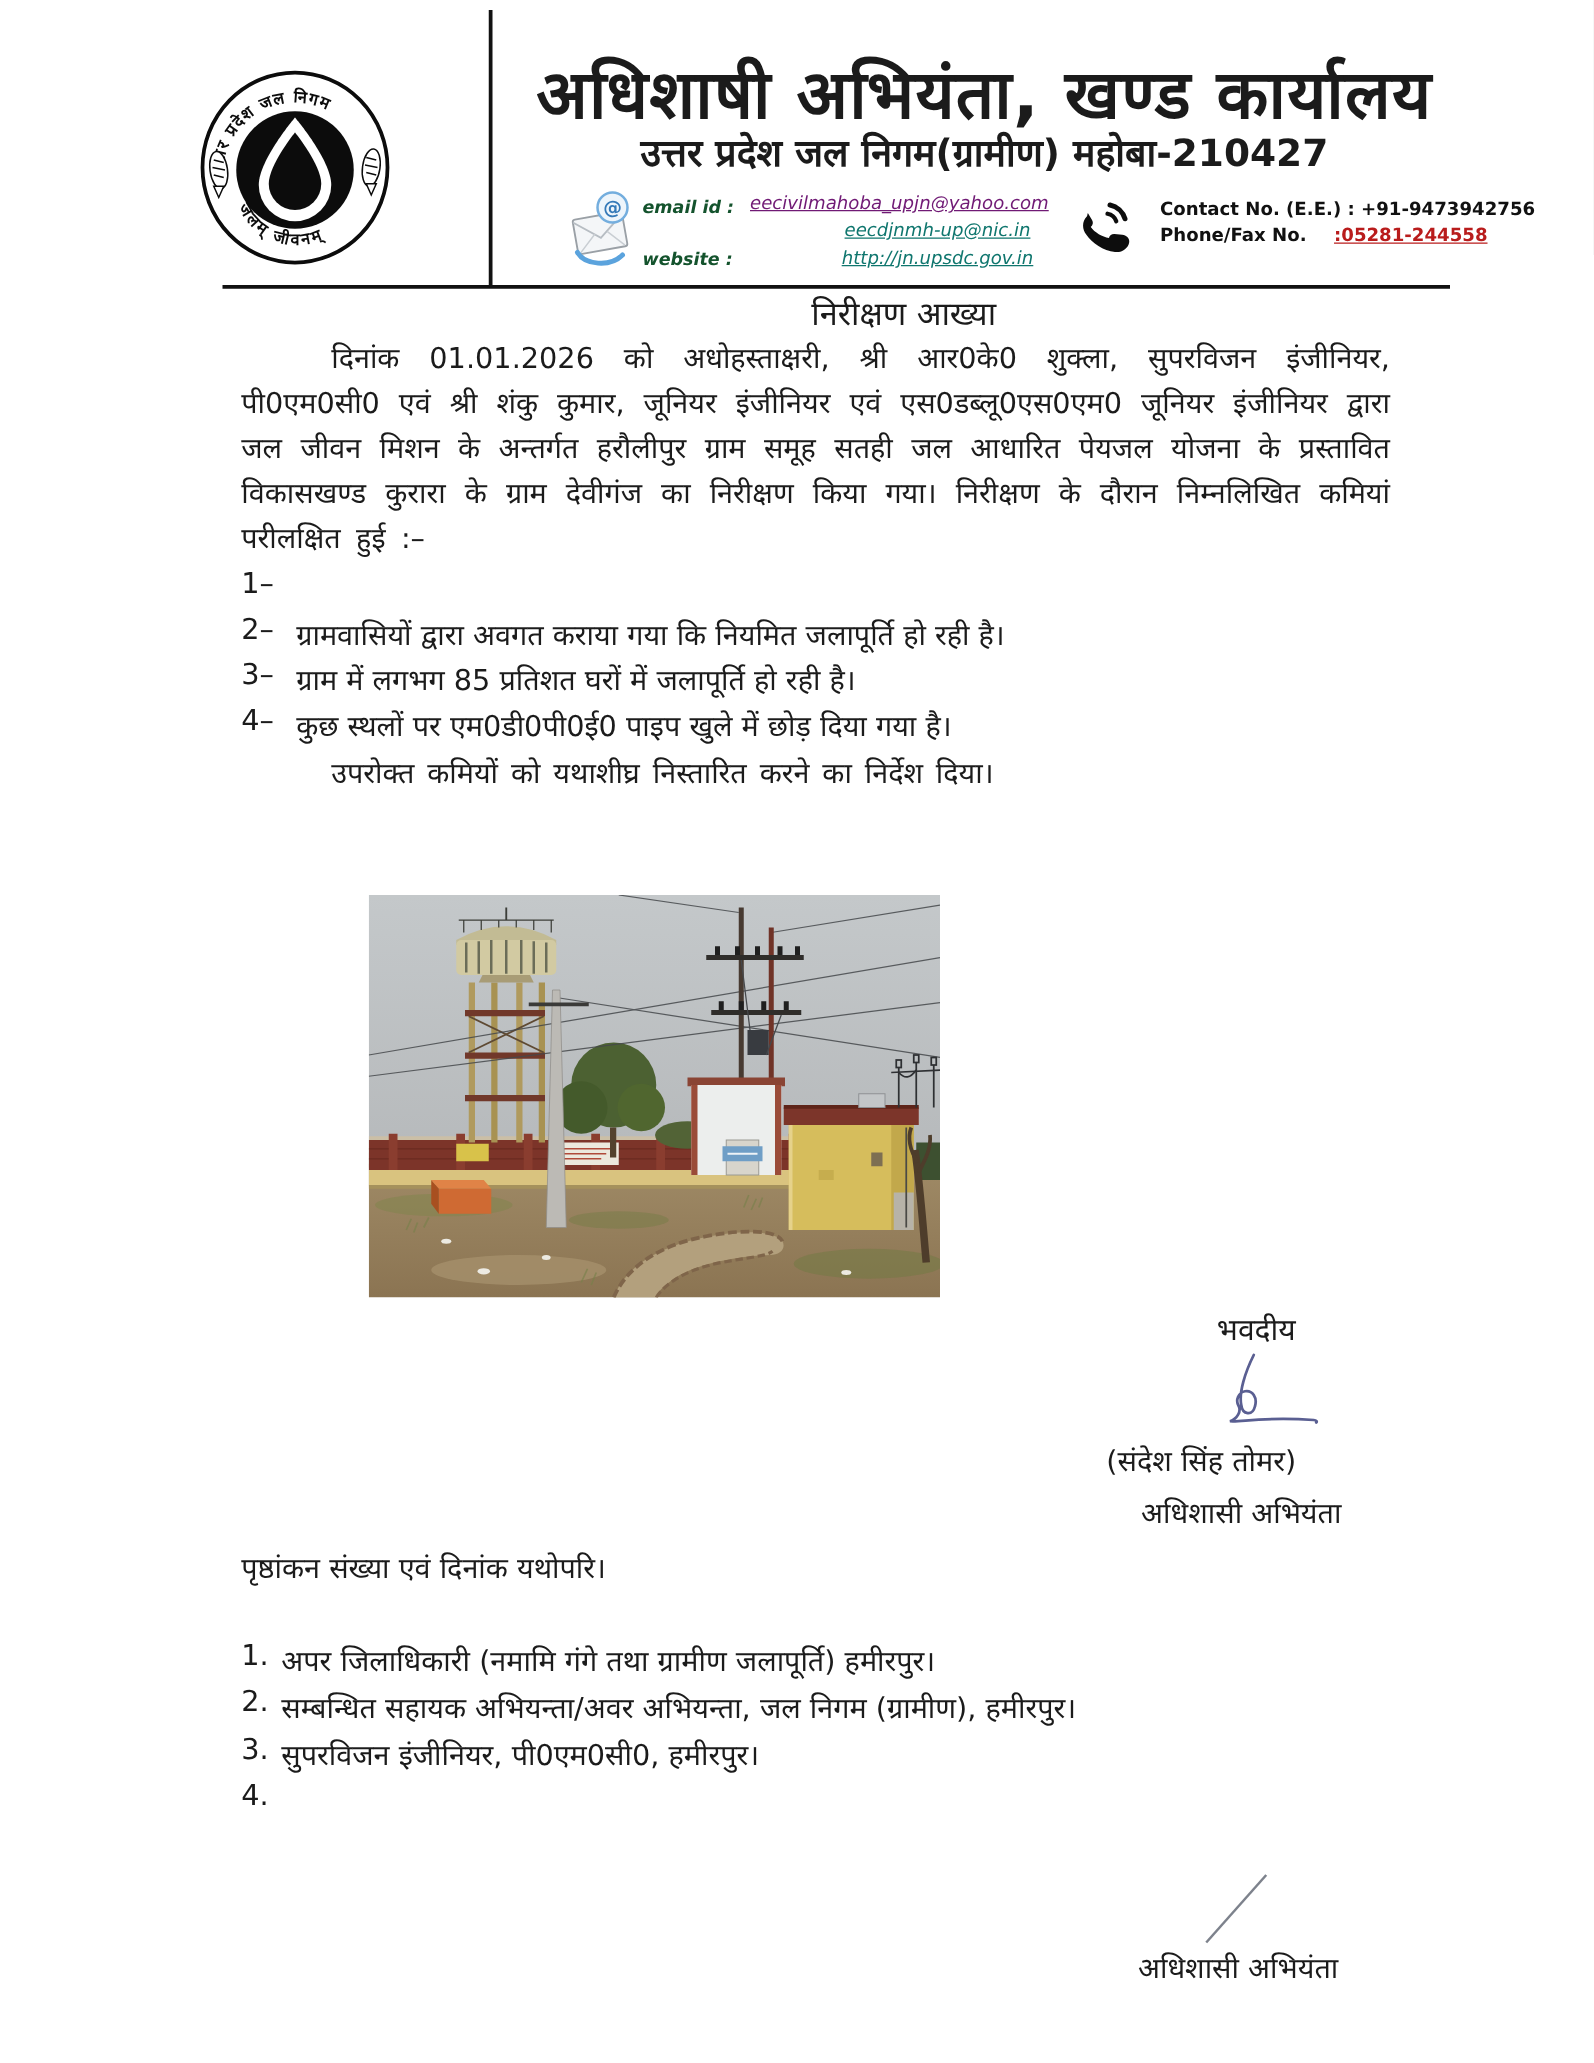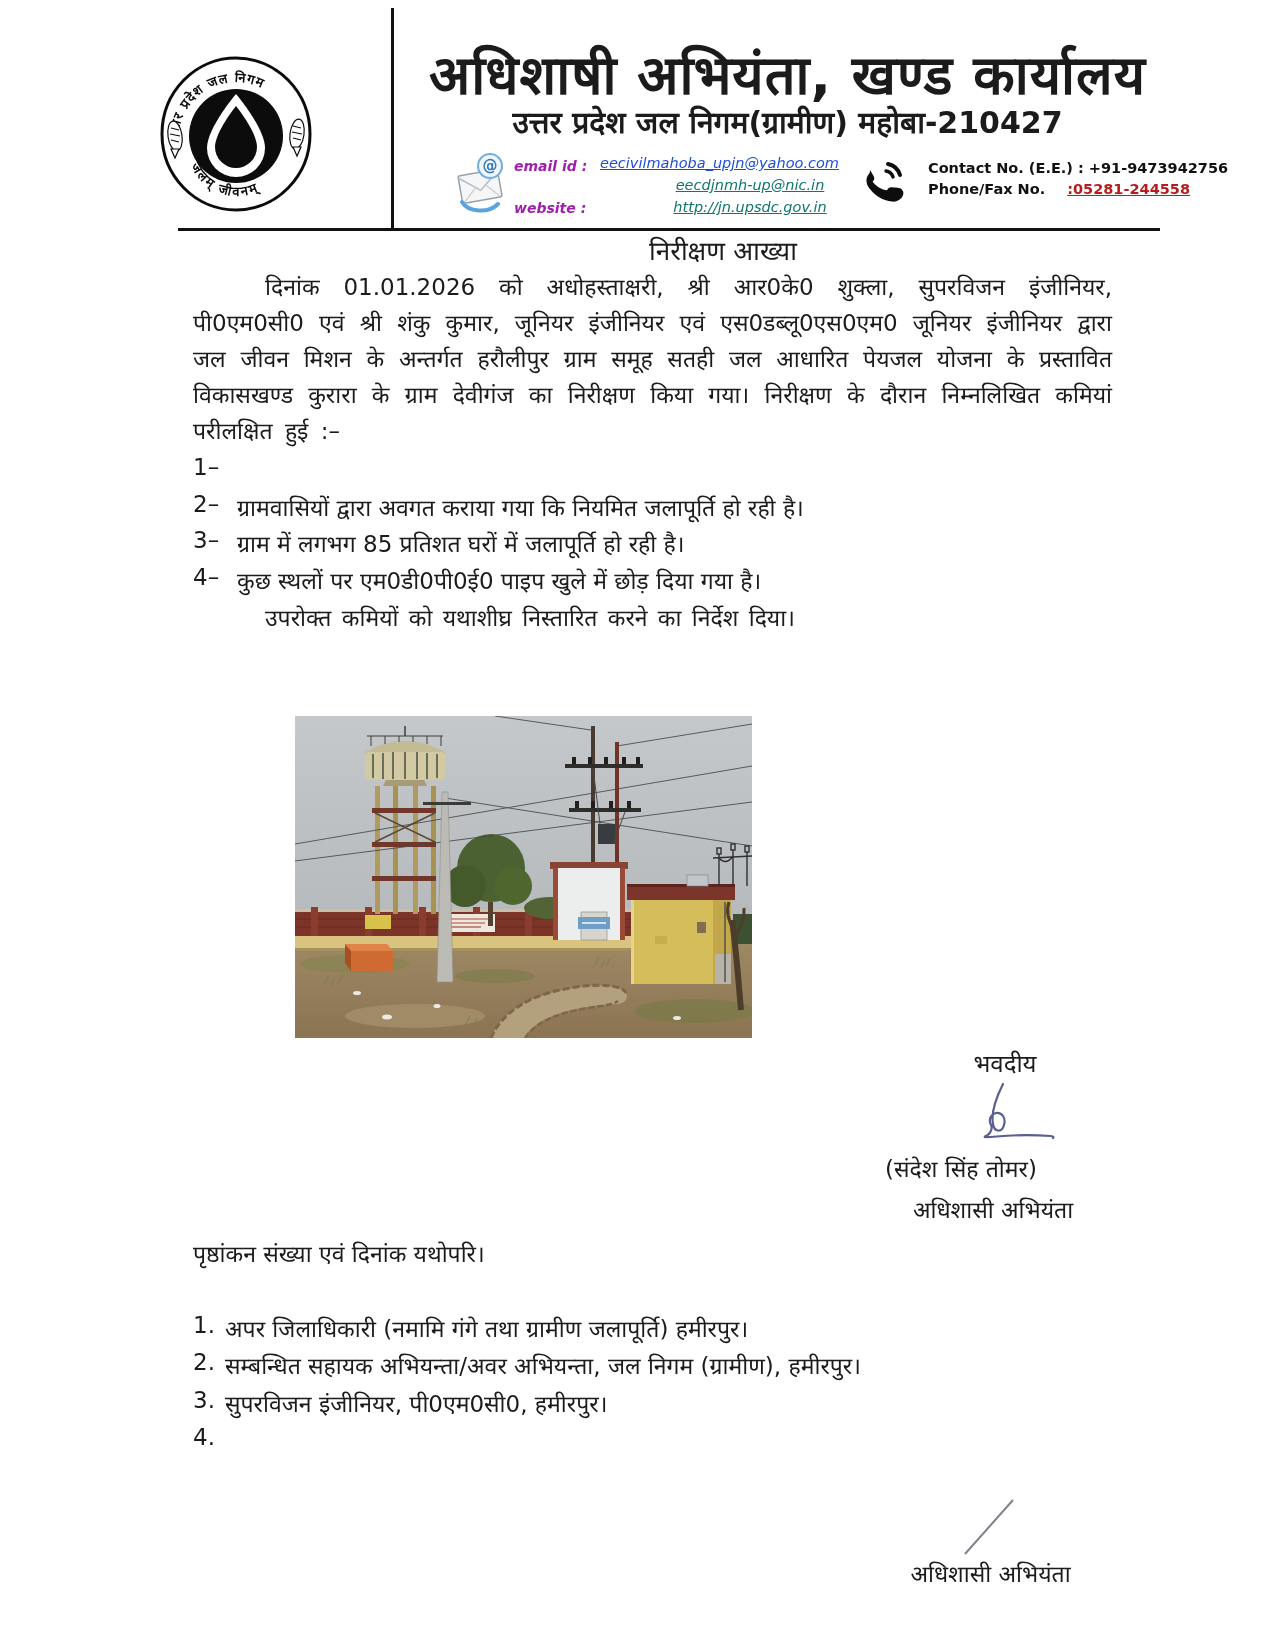--- a/index.html
+++ b/index.html
@@ -6,24 +6,24 @@
   html,body { background:#e9e9e9; }
   body { font-family:"DejaVu Sans", sans-serif; color:#1b1b1b; }
   .page { position:relative; width:1275px; height:1650px; background:#ffffff; margin:0 auto; overflow:hidden; }
   .abs { position:absolute; }
 
   
   .vline { left:391px; top:8px; width:3px; height:221px; background:#111; }
   .hrule { left:178px; top:228px; width:982px; height:3px; background:#111; }
   .hdr-title { left:400px; top:36px; width:775px; text-align:center; font-size:54px; font-weight:bold; letter-spacing:1px; white-space:nowrap; }
   .hdr-sub { left:400px; top:101px; width:775px; text-align:center; font-size:30px; font-weight:bold; white-space:nowrap; }
-  .lbl { font-size:14px; font-weight:bold; font-style:italic; color:#a21caf; }
+  .lbl { font-size:14px; font-weight:bold; font-style:italic; color:#14532d; }
   .linkcol { left:600px; top:152px; width:300px; font-size:14.5px; font-style:italic; line-height:22px; }
   .linkcol a { display:block; text-decoration:underline; }
-  a.blue { color:#1d4ed8; }
+  a.blue { color:#701a75; }
   a.dark { color:#0f766e;text-align:center; }
   .contact1 { left:928px; top:160px; font-size:14.5px; font-weight:bold; color:#111; white-space:nowrap; }
   .contact2 { left:928px; top:181px; font-size:14.5px; font-weight:bold; color:#111; white-space:nowrap; }
   .contact2 .phv { color:#b91c1c; text-decoration:underline; margin-left:22px; }
 
   
   .rpt-title { left:393px; top:232px; width:660px; text-align:center; font-size:26px; }
   .para { left:193px; top:269px; width:919px; font-size:23px; line-height:36px; text-align:justify; word-spacing:5px; text-indent:72px; }
   .findings { left:193px; top:454px; width:919px; font-size:23px; }
   .frow { display:flex; height:36.6px; align-items:flex-start; }

